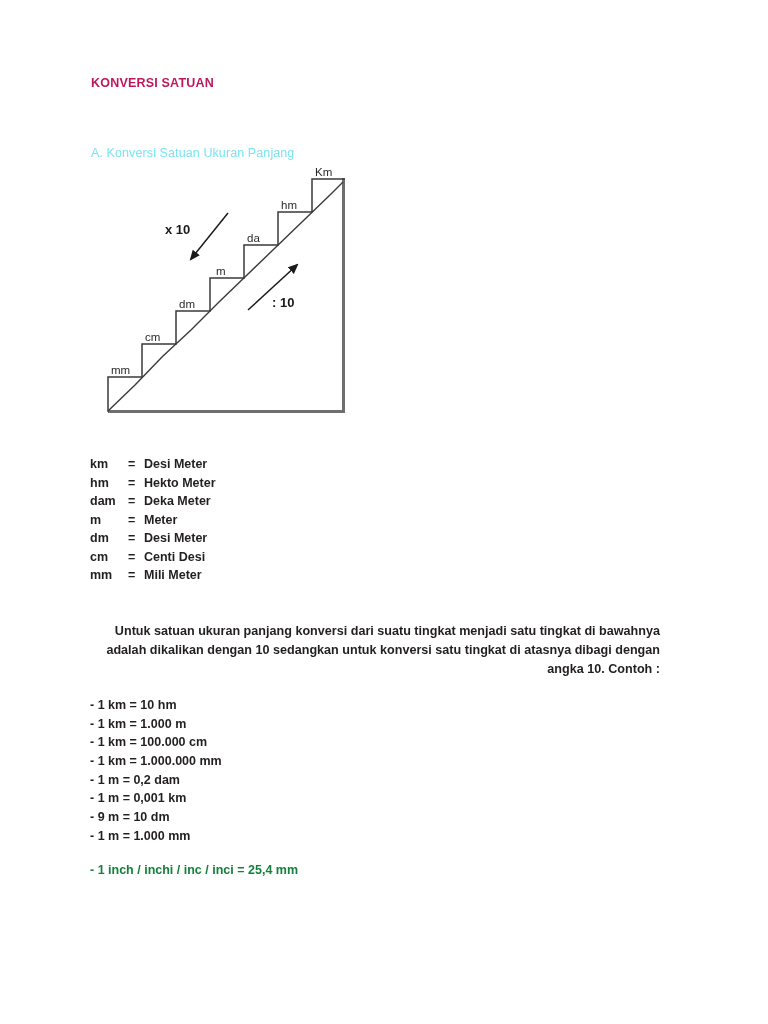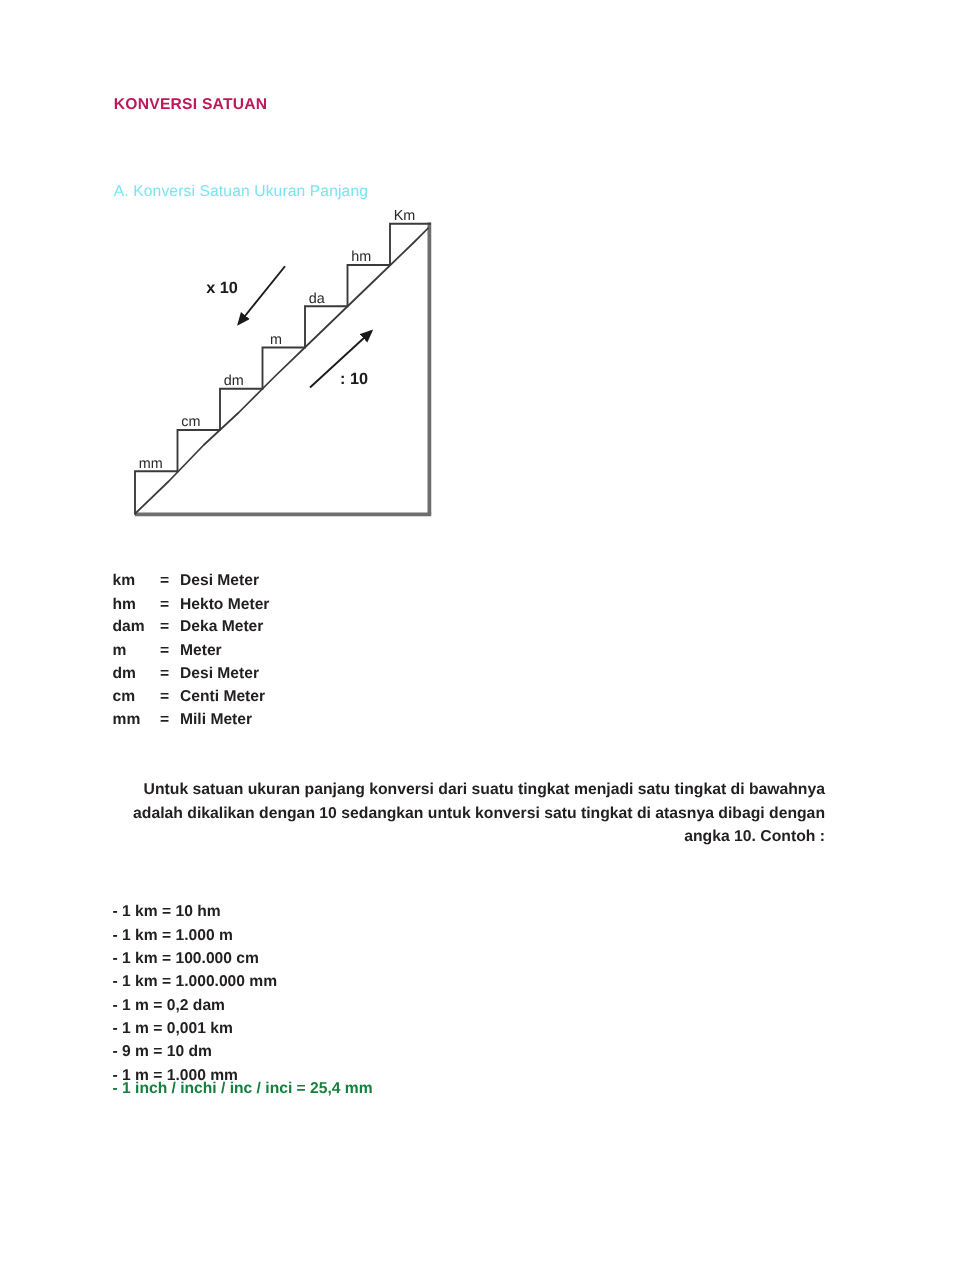--- a/index.html
+++ b/index.html
@@ -106,21 +106,20 @@
   }
   
   #examples-primary {
     position: absolute;
     left: 90px;
     top: 696px;
     font-size: 12.5px;
     font-weight: bold;
     color: #231f20;
     line-height: 18.7px;
-    margin-top: 24px;
   }
   #examples-secondary {
     position: absolute;
     left: 90px;
     top: 861px;
     font-size: 12.5px;
     font-weight: bold;
     color: #15803d;
     line-height: 18.7px;
   }
@@ -181,21 +180,21 @@
 
     </svg>
   </div>
 
   <div id="abbrev-list">
       <div class="row"><span class="abbr">km</span><span class="eq">=</span><span class="full">Desi Meter</span></div>
       <div class="row"><span class="abbr">hm</span><span class="eq">=</span><span class="full">Hekto Meter</span></div>
       <div class="row"><span class="abbr">dam</span><span class="eq">=</span><span class="full">Deka Meter</span></div>
       <div class="row"><span class="abbr">m</span><span class="eq">=</span><span class="full">Meter</span></div>
       <div class="row"><span class="abbr">dm</span><span class="eq">=</span><span class="full">Desi Meter</span></div>
-      <div class="row"><span class="abbr">cm</span><span class="eq">=</span><span class="full">Centi Meter</span></div>
+      <div class="row"><span class="abbr">cm</span><span class="eq">=</span><span class="full">Centi Desi</span></div>
       <div class="row"><span class="abbr">mm</span><span class="eq">=</span><span class="full">Mili Meter</span></div>
     </div>
 
   <div id="explanation">Untuk satuan ukuran panjang konversi dari suatu tingkat menjadi satu tingkat di bawahnya adalah dikalikan dengan 10 sedangkan untuk konversi satu tingkat di atasnya dibagi dengan angka 10. Contoh :</div>
 
   <div id="examples-primary">
       <div class="example-row">- 1 km = 10 hm</div>
       <div class="example-row">- 1 km = 1.000 m</div>
       <div class="example-row">- 1 km = 100.000 cm</div>
       <div class="example-row">- 1 km = 1.000.000 mm</div>

